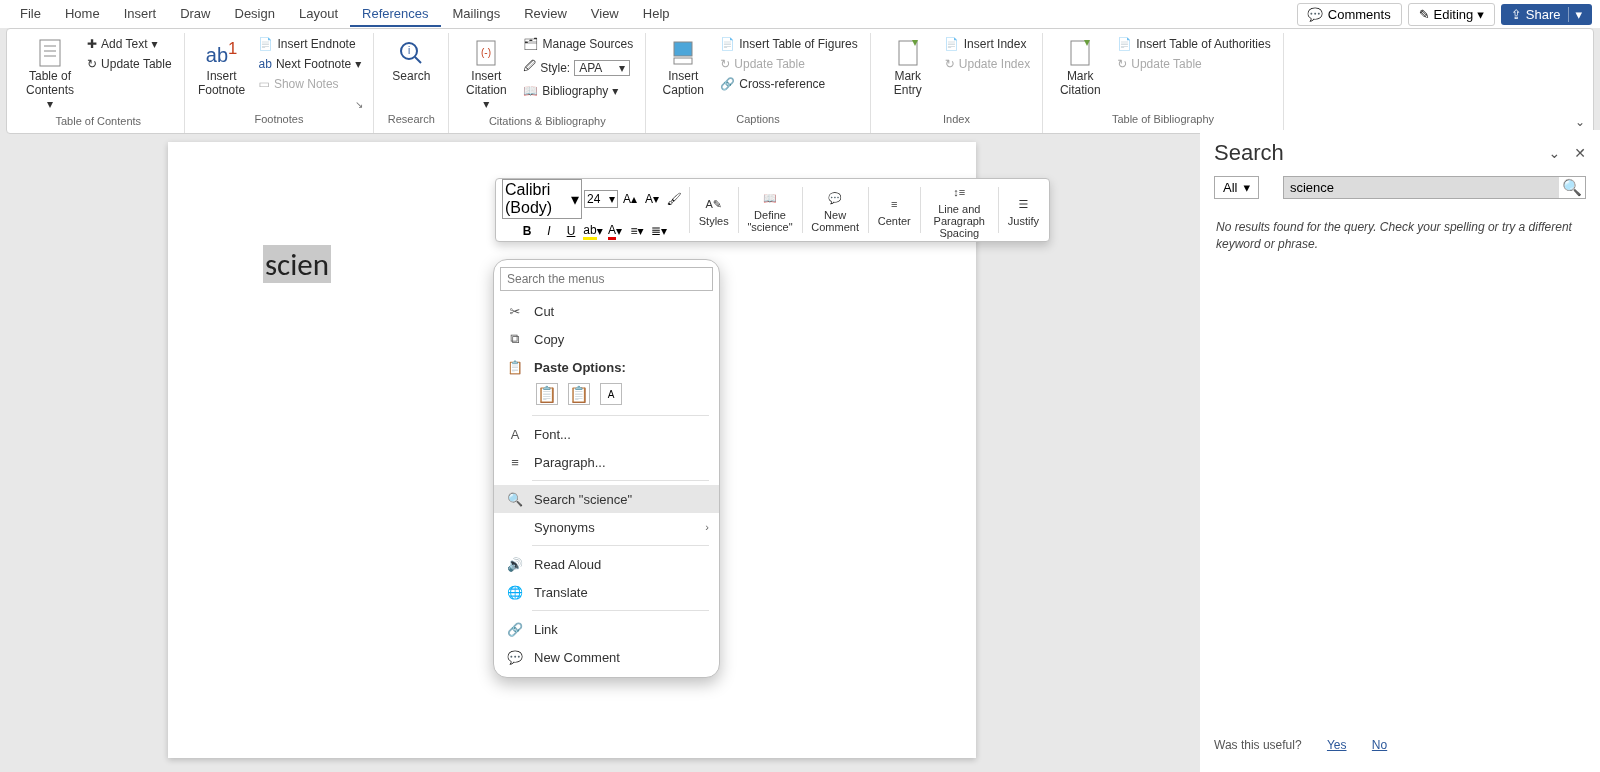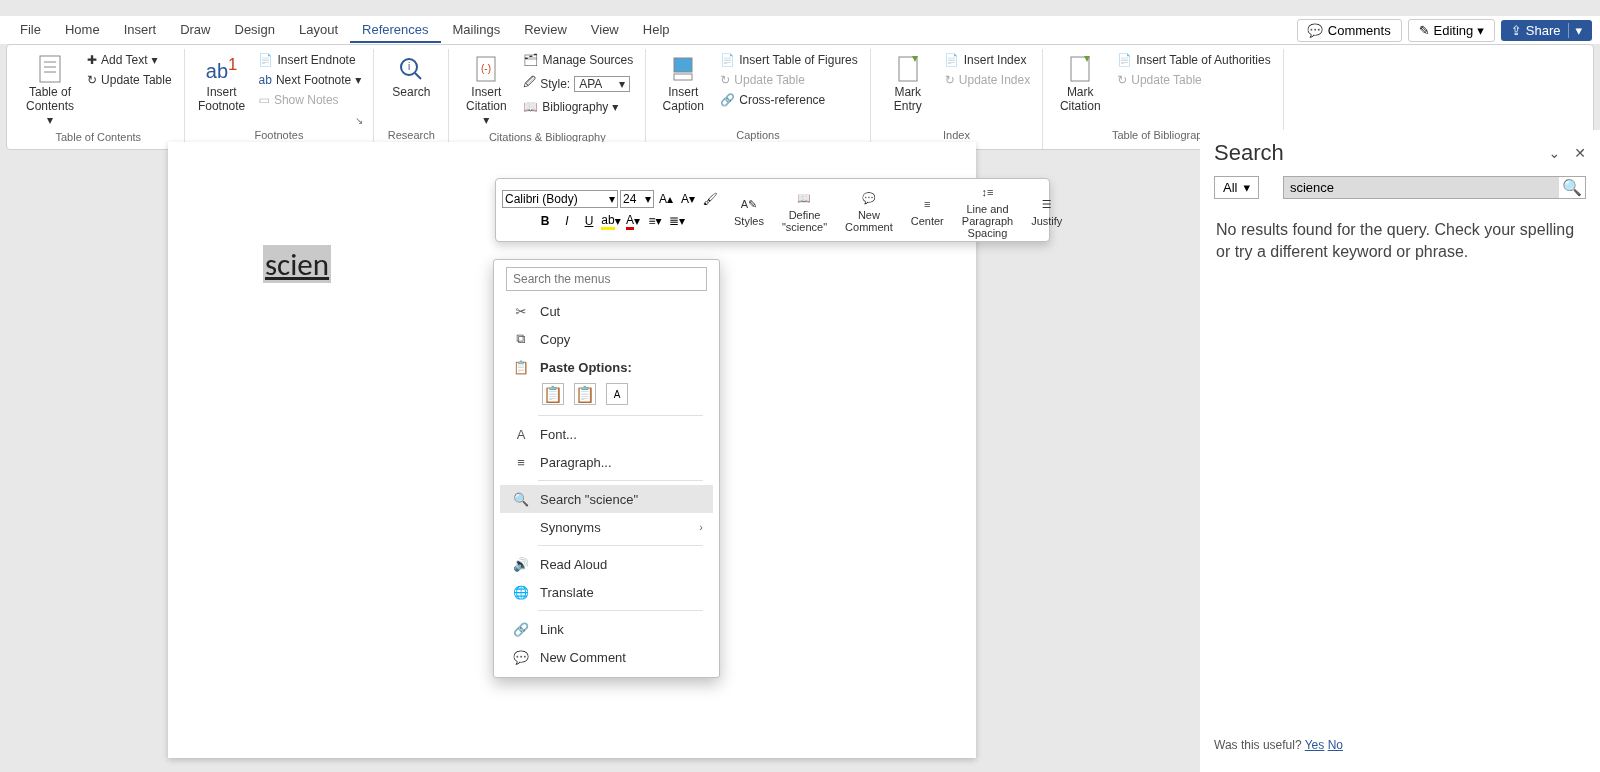--- a/index.html
+++ b/index.html
@@ -1,18 +1,18 @@
 <!DOCTYPE html>
 <html><head>
 <meta charset="utf-8">
 <style>
 * { box-sizing: border-box; margin: 0; padding: 0; font-family: "Segoe UI", Arial, sans-serif; }
 body { background: #e8e8e8; width: 1600px; height: 772px; overflow: hidden; position: relative; }
 
-.menubar { background: #fff; height: 28px; display: flex; align-items: center; padding: 0 8px; justify-content: space-between; margin-top: 16px; }
+.menubar { background: #fff; height: 28px; display: flex; align-items: center; padding: 0 8px; justify-content: space-between; }
 .menubar-left { display: flex; gap: 0; }
 .menu-item { padding: 4px 12px; font-size: 13px; color: #444; cursor: pointer; border-bottom: 2px solid transparent; }
 .menu-item.active { color: #2b579a; border-bottom: 2px solid #2b579a; }
 .menubar-right { display: flex; gap: 6px; align-items: center; }
 .top-btn { display: inline-flex; align-items: center; gap: 4px; padding: 3px 10px; font-size: 13px; border: 1px solid #ccc; background: #fff; cursor: pointer; border-radius: 3px; }
 .share-btn { background: #2b579a; color: #fff; border: none; }
 .share-btn .dd { border-left: 1px solid rgba(255,255,255,0.4); padding-left: 6px; margin-left: 4px; }
 
 .ribbon { background: #fff; border: 1px solid #d0d0d0; margin: 0 6px; border-radius: 4px; display: flex; padding: 4px 6px 0; position: relative; }
 .ribbon-group { border-right: 1px solid #e0e0e0; padding: 2px 8px 2px; display: flex; flex-direction: column; }
@@ -24,57 +24,57 @@
 .small-stack { display: flex; flex-direction: column; gap: 2px; }
 .small-btn { display: flex; align-items: center; gap: 4px; font-size: 12px; padding: 2px 4px; color: #333; cursor: pointer; white-space: nowrap; }
 .small-btn.disabled { color: #aaa; }
 .style-row { display:flex; align-items:center; gap:4px; font-size:12px; }
 .style-select { border:1px solid #999; padding:0 4px; font-size:12px; width:56px; display:flex; justify-content:space-between; align-items:center; }
 .ribbon-collapse { position:absolute; right:8px; bottom:4px; font-size:12px; color:#555; cursor:pointer; }
 .launcher { font-size:10px; color:#777; text-align:right; margin-top:-14px; margin-right:2px; }
 
 .workspace { position: absolute; top: 130px; left: 0; right: 0; bottom: 0; }
 .page { position: absolute; left: 168px; top: 12px; width: 808px; height: 616px; background: #fff; box-shadow: 0 2px 6px rgba(0,0,0,0.2); }
-.sel-text { position: absolute; left: 95px; top: 103px; font-size: 31px; font-family: Calibri, Arial, sans-serif; background: #c9c9c9; color:#222; padding:0 2px;text-decoration:underline; }
+.sel-text { position: absolute; left: 95px; top: 103px; font-size: 31px; font-family: Calibri, Arial, sans-serif; background: #c9c9c9; color:#222; padding:0 2px; }
 
 .mini-toolbar { position:absolute; left:495px; top:178px; width:555px; height:64px; background:#fff; border:1px solid #c0c0c0; border-radius:4px; box-shadow:0 4px 10px rgba(0,0,0,0.18); display:flex; align-items:center; padding:2px 6px; gap:2px; }
 .mini-toolbar .sep { width:1px; height:46px; background:#ddd; margin:0 3px; }
-.font-select { border:1px solid #999; font-size:12px; padding:1px 2px; width:116px; display:flex; justify-content:space-between; }
+.font-select { border:1px solid #999; font-size:16px; padding:1px 2px; width:80px; display:flex; justify-content:space-between; align-items:center; }
 .size-select { border:1px solid #999; font-size:12px; padding:1px 2px; width:34px; display:flex; justify-content:space-between; align-items:center; }
 .mini-col { display:flex; flex-direction:column; align-items:center; gap:2px; }
 .mini-row { display:flex; gap:2px; align-items:center; }
 .mini-ico { width:20px; height:20px; display:flex; align-items:center; justify-content:center; font-size:12px; cursor:pointer; }
 .mini-big { display:flex; flex-direction:column; align-items:center; font-size:11px; color:#333; padding:0 4px; cursor:pointer; text-align:center; line-height:1.1; }
 .mini-big .ico2 { width:24px; height:22px; display:flex; align-items:center; justify-content:center; }
 
-.ctx-menu { position:absolute; left:493px; top:259px; width:227px; background:#fff; border:1px solid #c0c0c0; border-radius:3px; box-shadow:0 6px 16px rgba(0,0,0,0.25); padding:4px 6px 6px; }
+.ctx-menu { position:absolute; left:493px; top:259px; width:227px; background:#fff; border:1px solid #c0c0c0; border-radius:14px; box-shadow:0 6px 16px rgba(0,0,0,0.25); padding:4px 0 6px; }
 .ctx-search { margin:3px 6px 6px; }
 .ctx-search input { width:100%; border:1px solid #bbb; padding:4px 6px; font-size:12px; color:#666; }
 .ctx-item { display:flex; align-items:center; gap:10px; padding:5px 10px 5px 12px; font-size:13px; color:#333; cursor:pointer; position:relative; }
 .ctx-item.hover { background:#e6e6e6; }
 .ctx-item .ci { width:18px; height:18px; display:flex; align-items:center; justify-content:center; color:#555; }
 .ctx-item.bold { font-weight:600; }
 .ctx-sep { height:1px; background:#e0e0e0; margin:4px 10px 4px 38px; }
 .ctx-sub { position:absolute; right:10px; color:#666; font-size:11px; }
 .ctx-paste-row { display:flex; gap:10px; padding:2px 10px 6px 42px; }
 .ctx-paste-row .pbox { width:22px; height:22px; border:1px solid #bbb; display:flex; align-items:center; justify-content:center; cursor:pointer; }
 
 .search-pane { position:absolute; right:0; top:130px; width:400px; bottom:0; background:#fff; }
 .sp-head { display:flex; align-items:center; justify-content:space-between; padding:10px 14px 6px; }
 .sp-title { font-size:22px; color:#333; }
 .sp-ctrls { display:flex; gap:14px; color:#555; font-size:14px; }
 .sp-row { display:flex; gap:8px; padding:4px 14px 10px; }
 .sp-scope { border:1px solid #aaa; padding:3px 8px; font-size:13px; display:flex; align-items:center; gap:6px; cursor:pointer; }
 .sp-input-wrap { flex:1; border:1px solid #aaa; display:flex; align-items:center;margin-left:16px; }
 .sp-input { flex:1; padding:3px 6px; font-size:13px; background:#dcdcdc; border:none; outline:none;}
 .sp-mag { width:26px; text-align:center; color:#555; cursor:pointer; }
-.sp-msg { padding:10px 16px; font-size:16px; color:#444; line-height:1.4; }
+.sp-msg { padding:10px 16px; font-size:12px; color:#444; line-height:1.4;font-style:italic; }
 .sp-foot { position:absolute; bottom:12px; left:14px; right:14px; font-size:12px; color:#555; }
 .sp-useful { margin-bottom:8px; }
-.sp-useful a { color:#2b579a; text-decoration:underline; margin-left:0; cursor:pointer; }
+.sp-useful a { color:#2b579a; text-decoration:underline; margin-left:22px; cursor:pointer; }
 .sp-powered { display:flex; justify-content:space-between; align-items:center; }
 .bing { font-weight:600; color:#444; display:flex; align-items:center; gap:4px; }
 
 svg { display:block; }
 .u { text-decoration: underline; }
 </style>
 </head>
 <body>
 
 <div class="menubar">

